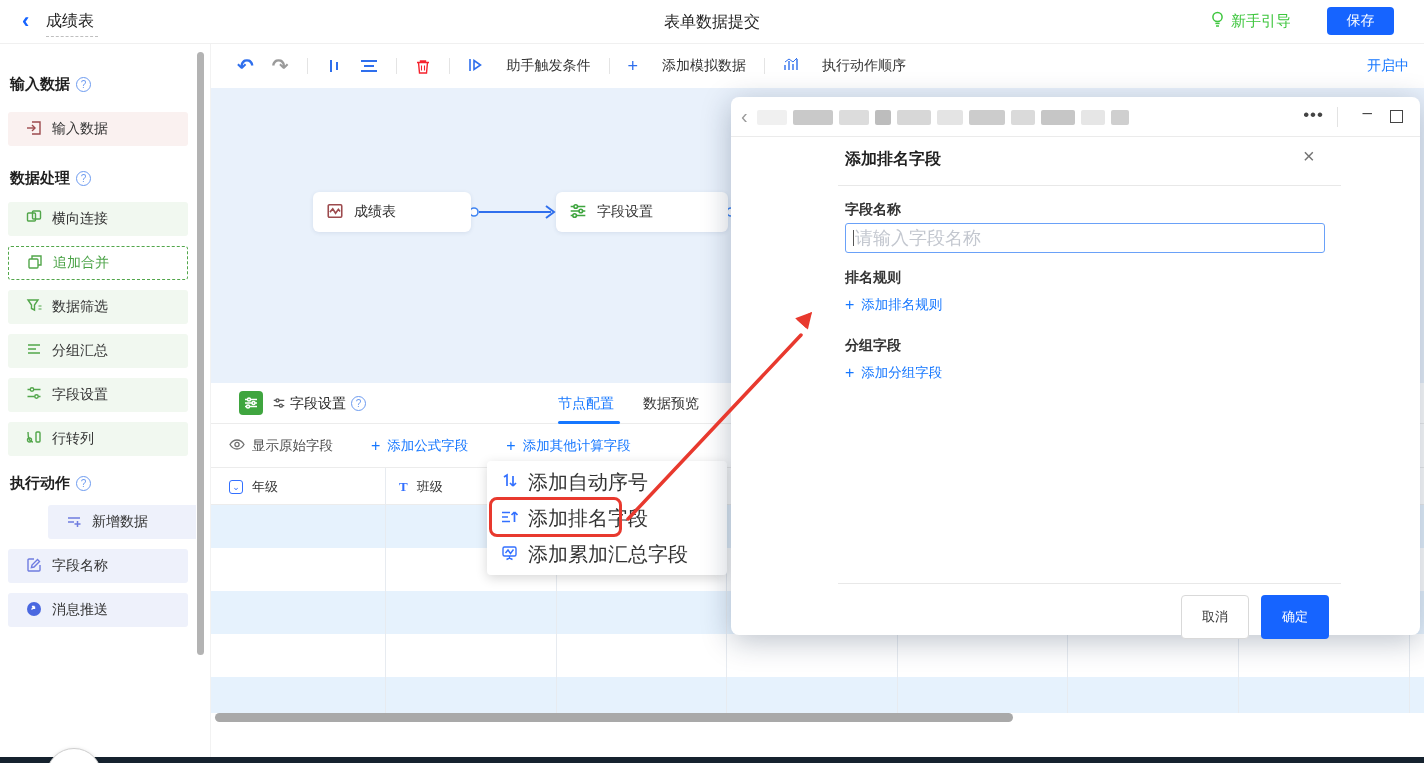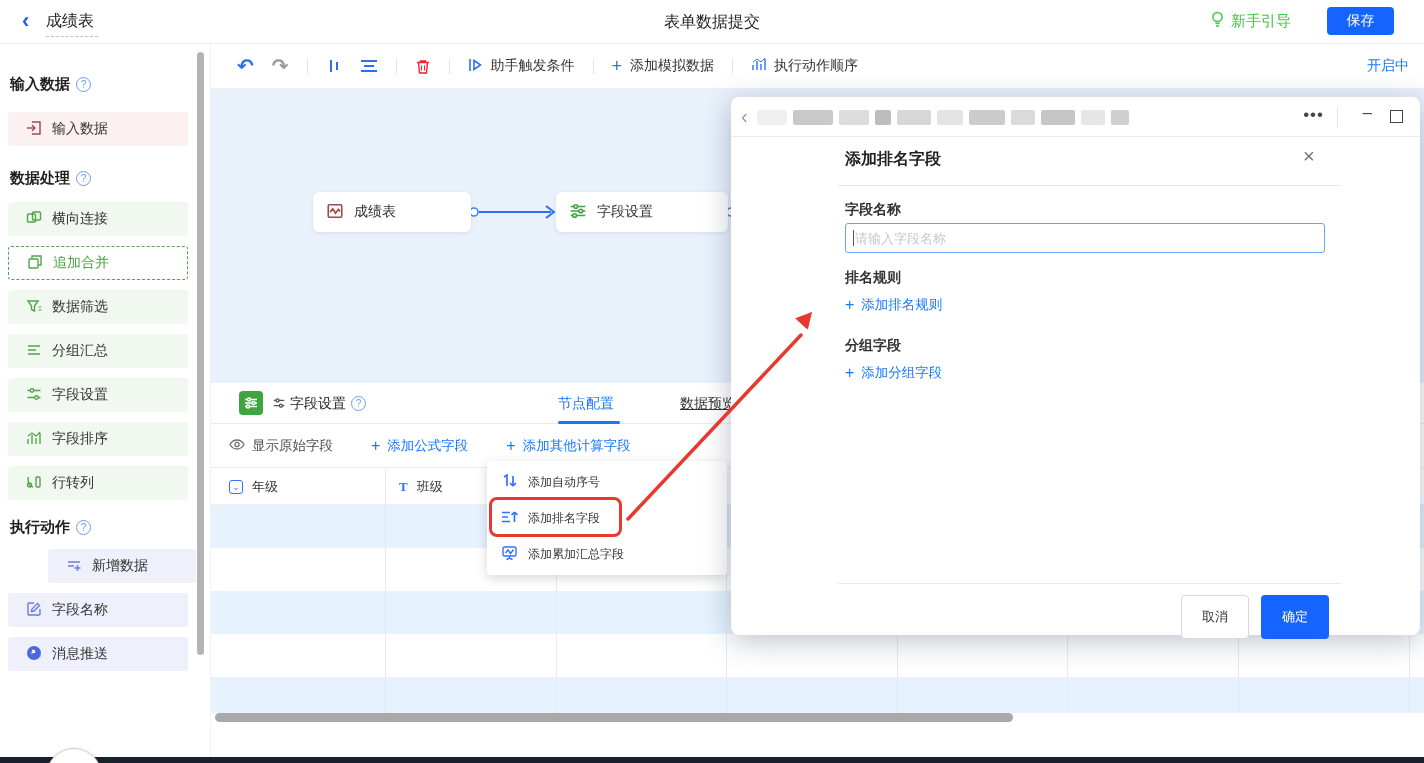--- a/index.html
+++ b/index.html
@@ -16,33 +16,33 @@
   .guide { position:absolute; left:1210px; top:11px; display:flex; align-items:center; gap:6px; color:#3ec63e; font-size:15px; cursor:pointer; }
   .save-btn { position:absolute; left:1327px; top:7px; width:67px; height:28px; background:#1664ff; color:#fff; border:none; border-radius:4px; font-size:14px; cursor:pointer; font-family:inherit; }
 
   
   #sidebar { position:absolute; left:0; top:44px; width:196px; height:719px; background:#fff; overflow:hidden; }
   .side-section-title { margin:0 0 0 10px; display:flex; align-items:center; gap:6px; font-size:15px; font-weight:600; color:#1f1f1f; height:20px; }
   .help-circle { width:15px; height:15px; border:1px solid #6d9bf0; border-radius:50%; color:#6d9bf0; font-size:10px; display:inline-flex; align-items:center; justify-content:center; font-weight:400; }
   .side-item { width:180px; height:34px; margin:10px 0 0 8px; border-radius:3px; display:flex; align-items:center; padding-left:18px; gap:10px; font-size:14px; color:#333; cursor:pointer; }
   .side-item svg { flex:none; }
   .theme-red  { background:#faf1f0; }
-  .theme-green{ background:#f1f8f0; }
+  .theme-green{ background:#f1f8f0;font-family:Liberation Serif, serif; }
   .theme-purple{ background:#eef1fb; }
   .side-item.selected { background:#fff; border:1px dashed #52a64a; color:#4ca348; }
   #sidebar-scrollbar-thumb { position:absolute; left:197px; top:52px; width:7px; height:603px; background:#b3b3b3; border-radius:4px; z-index:5; }
 
   
   #main { position:absolute; left:210px; top:44px; width:1214px; height:719px; border-left:1px solid #f2f2f2; }
   #toolbar { position:absolute; left:0; top:0; width:1214px; height:44px; background:#fff; display:flex; align-items:center; padding-left:26px; gap:18px; }
   .tb-sep { width:1px; height:16px; background:#e4e4e4; }
   .tb-icon { display:inline-flex; align-items:center; justify-content:center; cursor:pointer; }
   .tb-undo { color:#2f6fed; font-size:20px; font-weight:bold; }
   .tb-redo { color:#9a9a9a; font-size:20px; font-weight:bold; }
-  .tb-group { display:flex; align-items:center; gap:8px; cursor:pointer; color:#333; }
+  .tb-group { display:flex; align-items:center; gap:24px; cursor:pointer; color:#333; }
   .tb-status { margin-left:auto; margin-right:16px; color:#1677ff; cursor:pointer; }
   .blue { color:#2f6fed; }
 
   
   #canvas { position:absolute; left:0; top:44px; width:1214px; height:295px; background:#e9f1fb; overflow:hidden; }
   .node { position:absolute; height:40px; background:#fff; border-radius:6px; box-shadow:0 1px 4px rgba(30,60,110,.10); display:flex; align-items:center; padding-left:13px; gap:10px; font-size:14px; color:#333; cursor:pointer; }
   #conn-svg { position:absolute; left:0; top:0; }
 
   
   #panel { position:absolute; left:0; top:339px; width:1214px; height:380px; background:#fff; }
@@ -68,40 +68,40 @@
   .txt-icon { color:#3370ff; font-size:13px; font-family:"Liberation Serif",serif; font-weight:600; }
   .t-row { width:1214px; height:43px; }
   .row-blue { background:#e6f2fd; }
   .row-white { background:#fff; }
   .v-line { position:absolute; top:0; width:1px; height:246px; background:#e7ebf0; }
 
   #hscrollbar { position:absolute; left:4px; top:330px; width:798px; height:9px; border-radius:5px; background:#a9a9a9; cursor:pointer; }
 
   
   #dropdown { position:absolute; left:487px; top:461px; width:240px; background:#fff; border-radius:4px; box-shadow:0 3px 12px rgba(0,0,0,.16); z-index:40; padding:3px 0; }
-  .dd-item { height:36px; display:flex; align-items:center; padding-left:14px; gap:10px; font-size:12px; color:#333; cursor:pointer; }
+  .dd-item { height:36px; display:flex; align-items:center; padding-left:14px; gap:10px; font-size:20px; color:#333; cursor:pointer; }
   #red-box { position:absolute; left:489px; top:497px; width:133px; height:40px; border:3px solid #e8392e; border-radius:8px; z-index:45; pointer-events:none; }
   #red-arrow { position:absolute; left:610px; top:300px; z-index:70; pointer-events:none; }
 
   
   #modal { position:absolute; left:731px; top:97px; width:689px; height:538px; background:#fff; border-radius:8px; box-shadow:0 6px 30px rgba(15,35,70,.28); z-index:50; }
   #modal-titlebar { position:relative; height:40px; border-bottom:1px solid #ebebeb; }
   .mt-back { position:absolute; left:10px; top:8px; font-size:20px; color:#9a9a9a; cursor:pointer; }
   .blur-blocks { position:absolute; left:26px; top:13px; display:flex; gap:6px; }
   .bb { height:15px; border-radius:2px; }
   .mt-more { position:absolute; right:96px; top:8px; font-size:17px; color:#444; letter-spacing:1px; cursor:pointer; }
   .mt-sep { position:absolute; right:82px; top:10px; width:1px; height:20px; background:#e3e3e3; }
   .mt-min { position:absolute; right:48px; top:6px; font-size:17px; color:#444; cursor:pointer; }
   .mt-max { position:absolute; right:17px; top:13px; width:13px; height:13px; border:1.6px solid #444; cursor:pointer; }
   .dlg-title { position:absolute; left:114px; top:52px; font-size:16px; font-weight:600; color:#1f1f1f; }
   .dlg-close { position:absolute; left:572px; top:48px; font-size:20px; color:#737373; cursor:pointer; }
   .dlg-div { position:absolute; left:107px; width:503px; height:1px; background:#e8e8e8; }
   .dlg-label { position:absolute; left:114px; font-size:14px; color:#333; font-weight:600; }
   .dlg-input-wrap { position:absolute; left:114px; top:126px; width:480px; height:30px; }
-  .dlg-input { width:100%; height:100%; border:1px solid #6aa1f8; border-radius:3px; padding-left:9px; font-size:13px; color:#737373; outline:none; font-family:inherit; }
+  .dlg-input { width:100%; height:100%; border:1px solid #6aa1f8; border-radius:3px; padding-left:9px; font-size:18px; color:#737373; outline:none; font-family:inherit; }
   .dlg-input::placeholder { color:#c3c7cf; }
   .caret-bar { position:absolute; left:8px; top:7px; width:1px; height:16px; background:#555; }
   .dlg-link { position:absolute; left:114px; display:flex; align-items:center; gap:7px; color:#1677ff; font-size:13.5px; cursor:pointer; }
   .btn { position:absolute; top:498px; width:68px; height:44px; border-radius:4px; font-size:13px; display:flex; align-items:center; justify-content:center; cursor:pointer; font-family:Liberation Sans, sans-serif; }
   .btn-cancel { left:450px; background:#fff; border:1px solid #d9d9d9; color:#333; }
   .btn-confirm { left:530px; background:#1664ff; border:none; color:#fff; }
 
   
   #bottom-bar { position:absolute; left:0; top:757px; width:1424px; height:6px; background:#16222e; z-index:80; }
   #corner-circle { position:absolute; left:46px; top:748px; width:56px; height:56px; border-radius:50%; background:#fff; border:1px solid #cfcfcf; box-shadow:0 1px 4px rgba(0,0,0,.15); z-index:85; }
@@ -188,29 +188,20 @@
     </div>
     <div class="side-item theme-green">
       <span><svg width="16" height="16" viewBox="0 0 16 16">
             <g stroke="#52a64a" stroke-width="1.4" fill="#fff">
               <path d="M1.5 4.5h13M1.5 11.5h13" fill="none"></path>
               <circle cx="6" cy="4.5" r="1.7"></circle>
               <circle cx="10.5" cy="11.5" r="1.7"></circle>
             </g>
           </svg></span>
       <span>字段设置</span>
-    </div>
-    <div class="side-item theme-green">
-      <span><svg width="16" height="16" viewBox="0 0 16 16">
-            <g fill="none" stroke="#52a64a" stroke-width="1.4">
-              <path d="M2 14V9M6 14V5M10 14V8M14 14V3"></path>
-              <path d="M2 6l4-3 4 3 4-4" stroke-width="1.1"></path>
-            </g>
-          </svg></span>
-      <span>字段排序</span>
     </div>
     <div class="side-item theme-green">
       <span><svg width="16" height="16" viewBox="0 0 16 16">
             <g fill="none" stroke="#52a64a" stroke-width="1.4">
               <path d="M2 3c0 6 2 10 5 10"></path>
               <circle cx="3.5" cy="11" r="2"></circle>
               <rect x="10" y="3" width="4" height="10" rx="1"></rect>
             </g>
           </svg></span>
       <span>行转列</span>
@@ -352,21 +343,21 @@
                 <g stroke="#555" stroke-width="1.8" fill="#fff">
                   <path d="M1 4.5h14M1 11.5h14" fill="none"></path>
                   <circle cx="6" cy="4.5" r="2"></circle>
                   <circle cx="10.5" cy="11.5" r="2"></circle>
                 </g>
               </svg></span>
           <span class="panel-title">字段设置</span>
           <span class="help-circle">?</span>
         </div>
         <span class="tab active" style="left:347px;">节点配置</span>
-        <span class="tab" style="left:469px;text-decoration:underline;">数据预览</span>
+        <span class="tab" style="left:432px;">数据预览</span>
         <span class="tab-underline"></span>
       </div>
 
       <div id="panel-actions">
         <div class="pa-item pa-gray">
           <span><svg width="16" height="11" viewBox="0 0 16 11">
                 <g fill="none" stroke="#707070" stroke-width="1.3">
                   <path d="M1 5.5C3 2 5.5 1 8 1s5 1 7 4.5C13 9 10.5 10 8 10S3 9 1 5.5z"></path>
                   <circle cx="8" cy="5.5" r="2.1"></circle>
                 </g>

